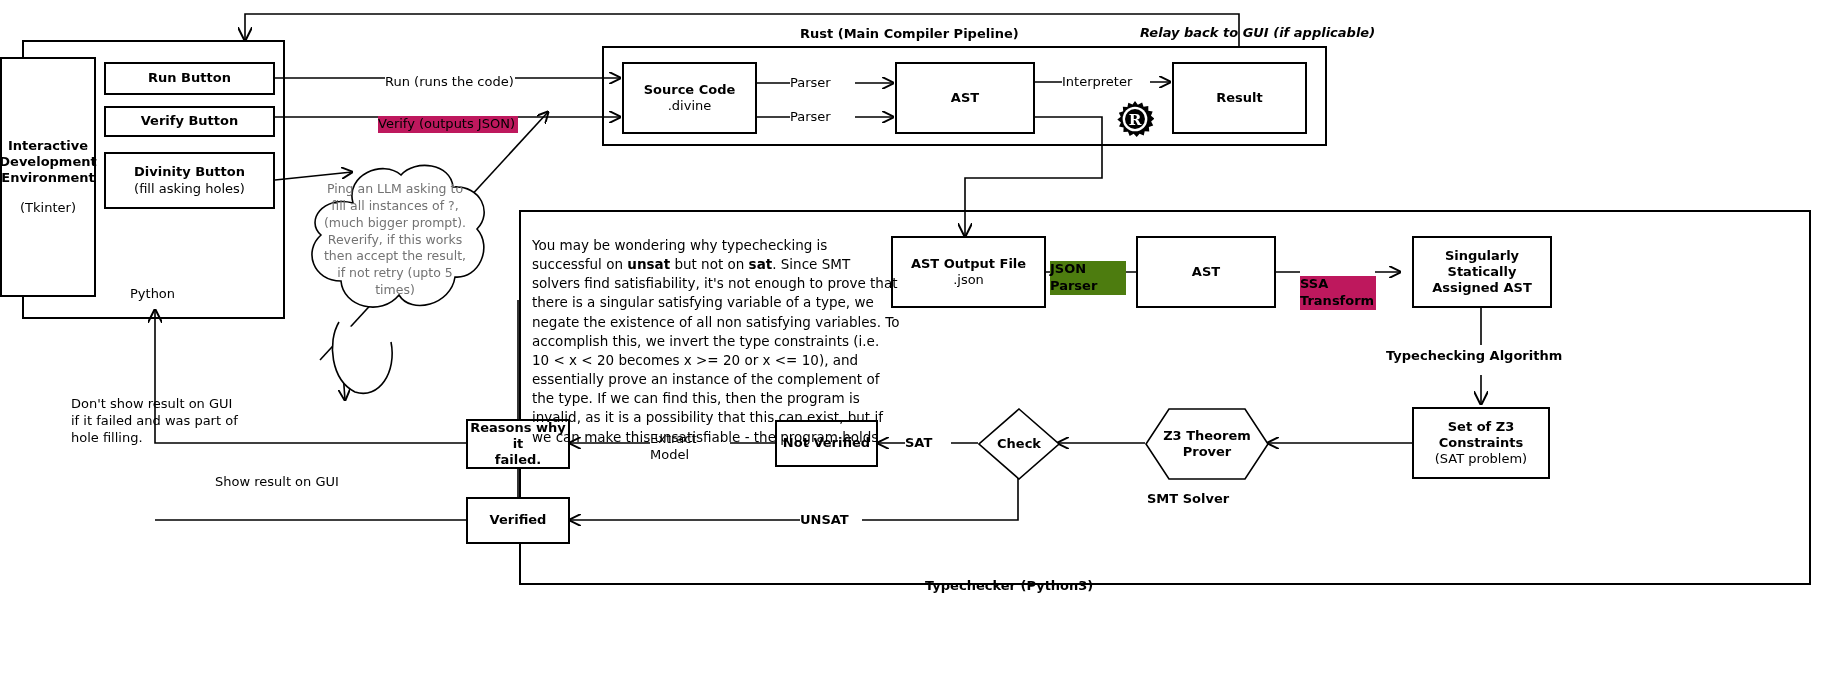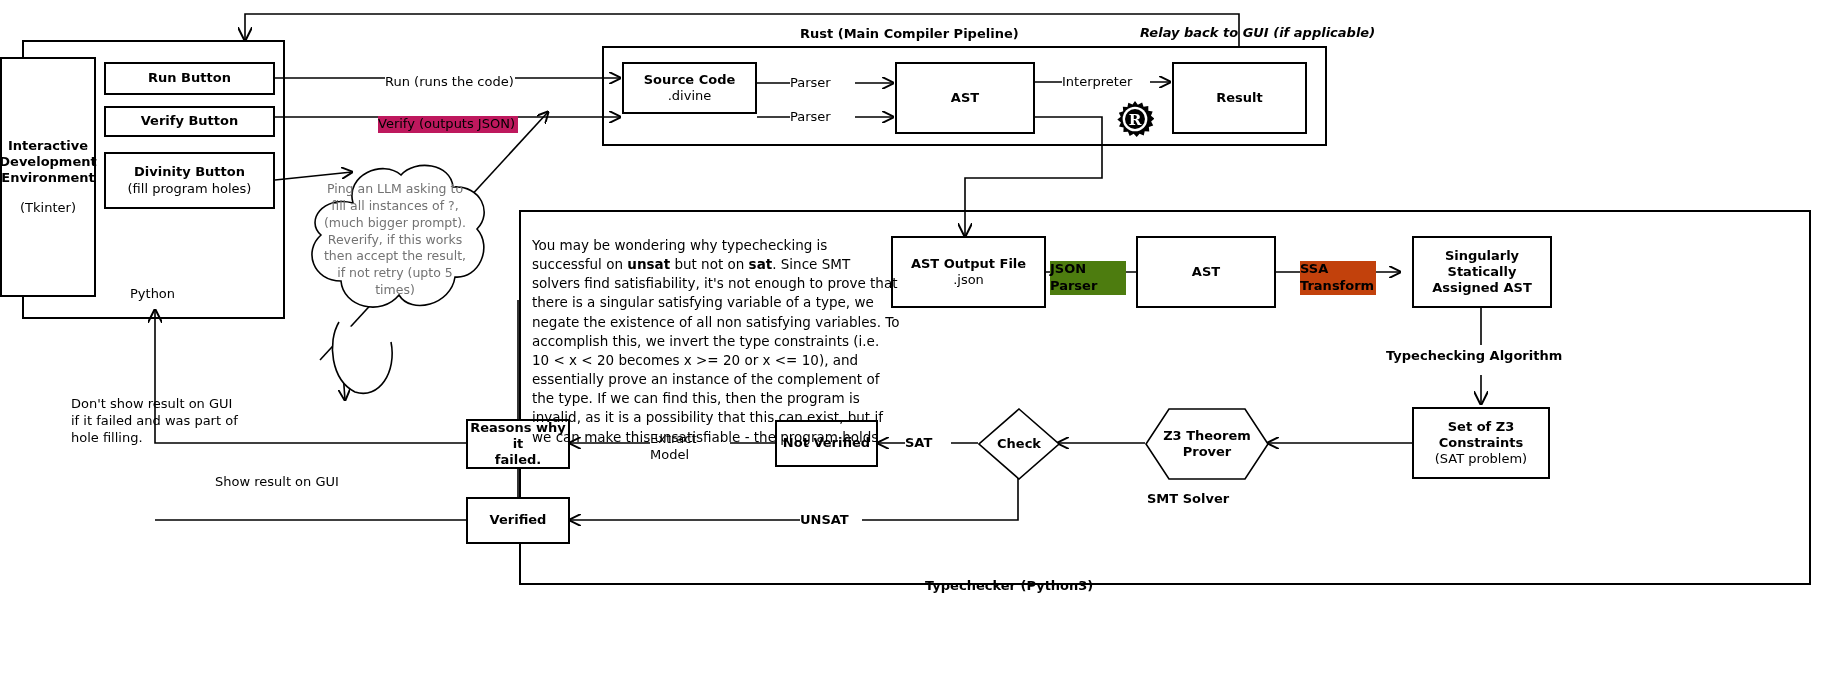--- a/index.html
+++ b/index.html
@@ -187,21 +187,21 @@
 Environment</div>
     <div class="t13 sub" style="margin-top:14px;">(Tkinter)</div>
   </div>
 
   <div class="node" style="left:104px; top:106px; width:171px; height:31px;">
     <div class="t13 bold">Verify Button</div>
   </div>
 
   <div class="node" style="left:104px; top:152px; width:171px; height:57px;">
     <div class="t13 bold">Divinity Button</div>
-    <div class="t13 sub">(fill program holes)</div>
+    <div class="t13 sub">(fill asking holes)</div>
   </div>
 
   <div id="cloud" style="left:295px; top:155px; width:200px; height:170px;">
     <svg viewBox="0 0 200 170" width="200" height="170">
       <path d="M 58 48
                C 50 20, 88 4, 106 20
                C 120 4, 156 8, 158 32
                C 186 30, 198 58, 182 74
                C 198 92, 184 124, 160 122
                C 156 150, 116 160, 104 140
@@ -214,21 +214,21 @@
 (much bigger prompt).
 Reverify, if this works
 then accept the result,
 if not retry (upto 5 times)</div>
   </div>
 
   <svg style="position:absolute; left:325px; top:320px; width:80px; height:85px;" viewBox="0 0 80 85">
     <path d="M 14 2 C 2 22, 6 60, 30 72 C 54 80, 72 52, 66 22" fill="#ffffff" stroke="#000" stroke-width="1.6"></path>
   </svg>
 
-  <div class="node" style="left:622px; top:62px; width:135px; height:52px;">
+  <div class="node" style="left:622px; top:62px; width:135px; height:72px;">
     <div class="t13 bold">Source Code</div>
     <div class="t13 sub">.divine</div>
   </div>
 
   <div class="node" style="left:895px; top:62px; width:140px; height:72px;">
     <div class="t13 bold">AST</div>
   </div>
 
   <div class="node" style="left:1172px; top:62px; width:135px; height:72px;">
     <div class="t13 bold">Result</div>
@@ -310,21 +310,21 @@
 
   <div class="lbl t13" style="left:790px; top:109px; width:65px; background:#fff;">Parser</div>
 
   <div class="lbl t13" style="left:1062px; top:74px; width:88px; background:#fff;">Interpreter</div>
 
   <div class="lbl t13 ital" style="left:1140px; top:25px; width:300px;">Relay back to GUI (if applicable)</div>
 
   <div class="lbl t13 bold" style="left:1050px; top:261px; width:76px; background:#4d7c0f;">JSON
 Parser</div>
 
-  <div class="lbl t13 bold" style="left:1300px; top:261px; width:76px; background:#c2410c;">SSA
+  <div class="lbl t13 bold" style="left:1300px; top:276px; width:76px; background:#be185d;">SSA
 Transform</div>
 
   <div class="lbl t13 bold" style="left:1386px; top:348px; width:190px; background:#fff;">Typechecking Algorithm</div>
 
   <div class="lbl t13 bold" style="left:905px; top:435px; width:46px; background:#fff;">SAT</div>
 
   <div class="lbl t13 bold" style="left:800px; top:512px; width:62px; background:#fff;">UNSAT</div>
 
   <div class="lbl t13" style="left:650px; top:431px; width:80px; background:#fff; line-height:1.25;">Extract
 Model</div>

